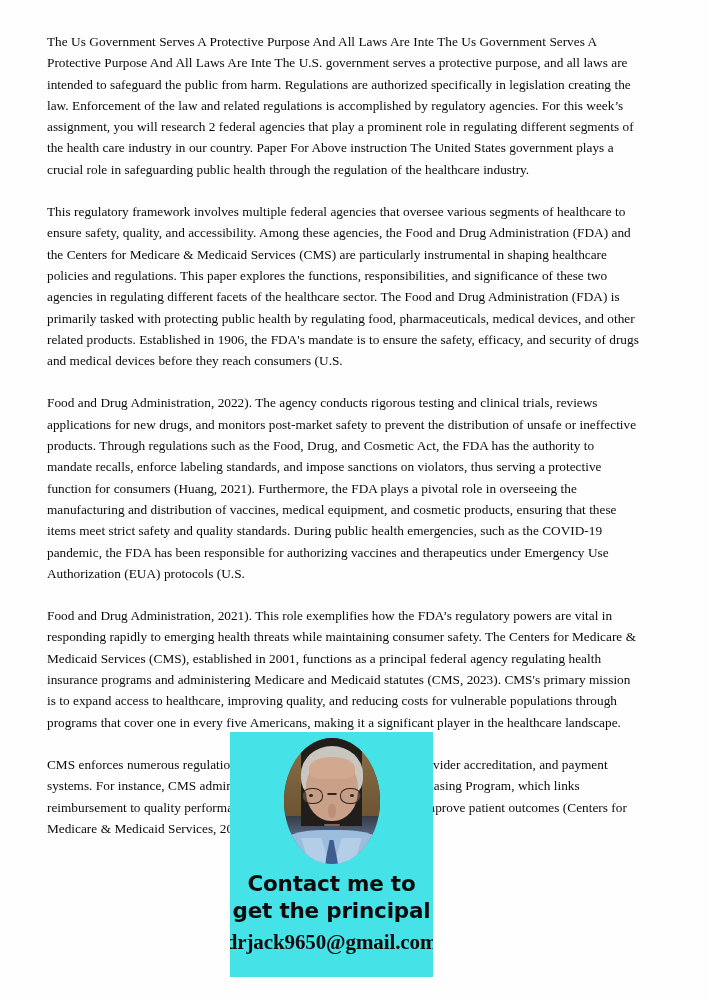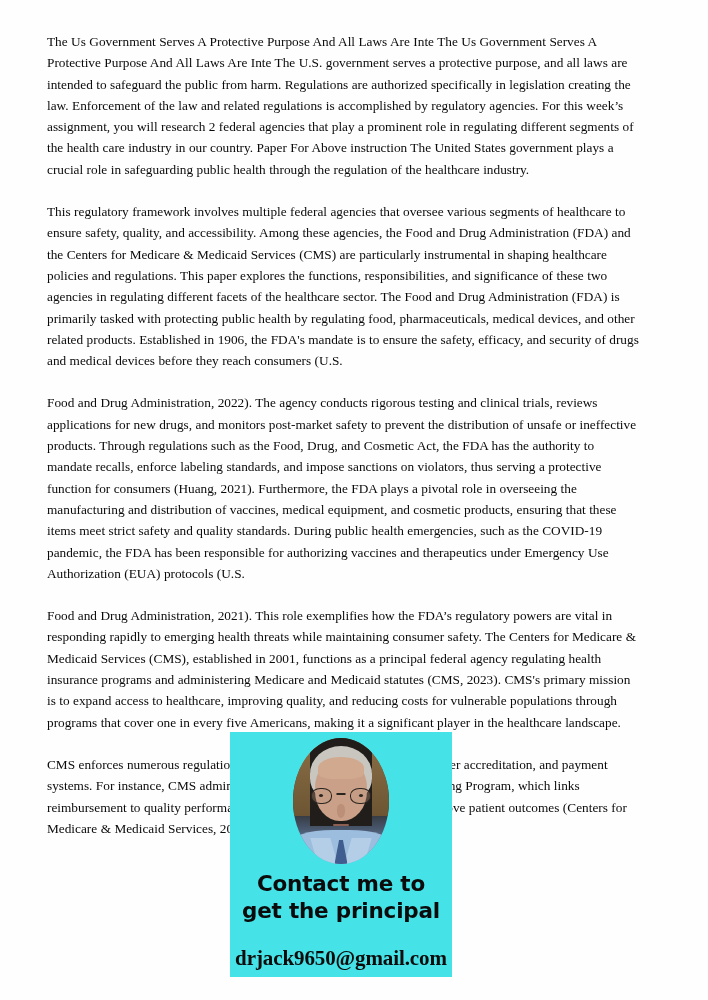--- a/index.html
+++ b/index.html
@@ -40,21 +40,21 @@
     word-spacing: 0.1px;
     -webkit-font-smoothing: antialiased;
   }
   .para:last-child { margin-bottom: 0; }
 
   
   #contact-overlay {
     position: absolute;
     left: 230px;
     top: 732px;
-    width: 222px;
+    width: 203px;
     height: 245px;
     background: #45E3E8;
     overflow: hidden;
     z-index: 20;
     display: flex;
     flex-direction: column;
     align-items: center;
   }
 
   #contact-photo {
@@ -198,21 +198,21 @@
     color: #0b0b0b;
     letter-spacing: -0.2px;
   }
   #contact-email {
     font-family: "Liberation Serif", "DejaVu Serif", serif;
     font-weight: bold;
     font-size: 21px;
     line-height: 28px;
     color: #0b0b0b;
     text-align: center;
-    margin-top: 20px;
+    margin-top: 4px;
     letter-spacing: -0.1px;
   }
 </style>
 </head>
 <body>
 
 <div id="page">
 
   <div id="doc-body">
     <p class="para">The Us Government Serves A Protective Purpose And All Laws Are Inte The Us Government Serves A Protective Purpose And All Laws Are Inte The U.S. government serves a protective purpose, and all laws are intended to safeguard the public from harm. Regulations are authorized specifically in legislation creating the law. Enforcement of the law and related regulations is accomplished by regulatory agencies. For this week’s assignment, you will research 2 federal agencies that play a prominent role in regulating different segments of the health care industry in our country. Paper For Above instruction The United States government plays a crucial role in safeguarding public health through the regulation of the healthcare industry.</p>

